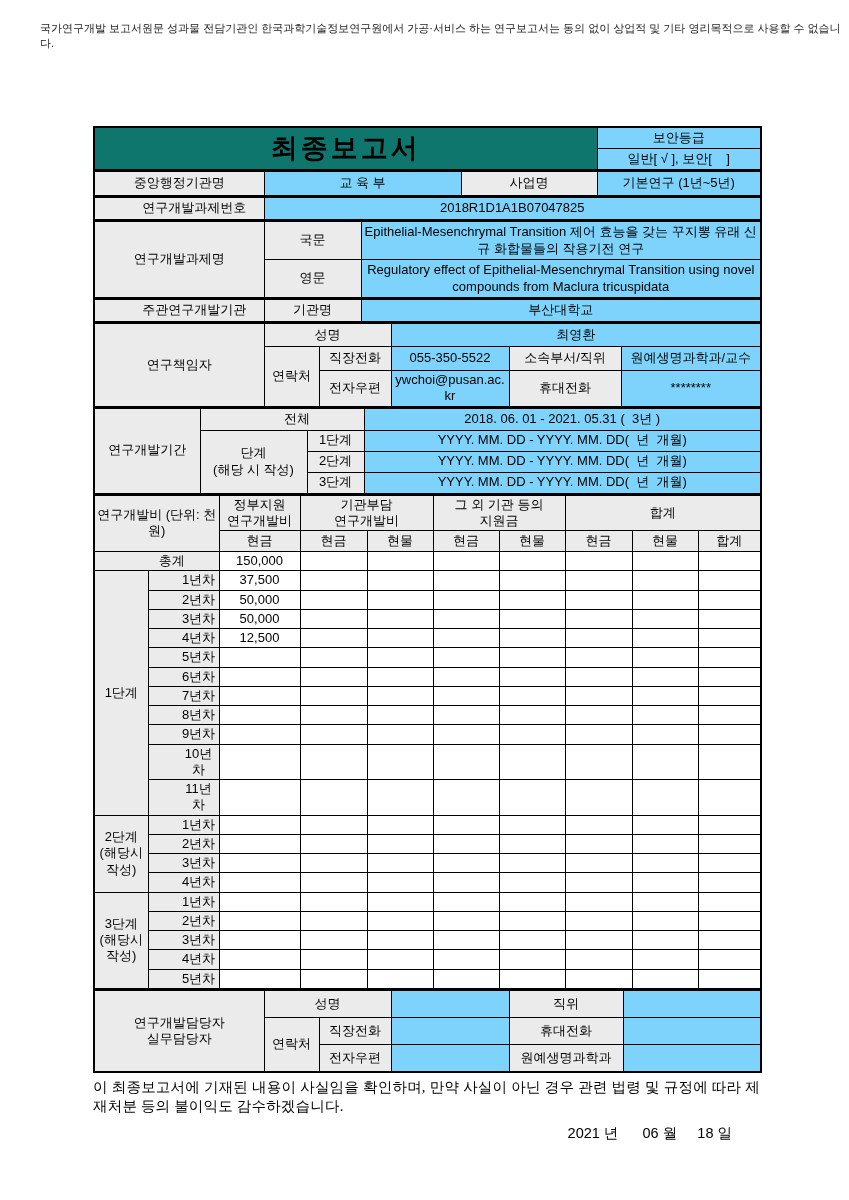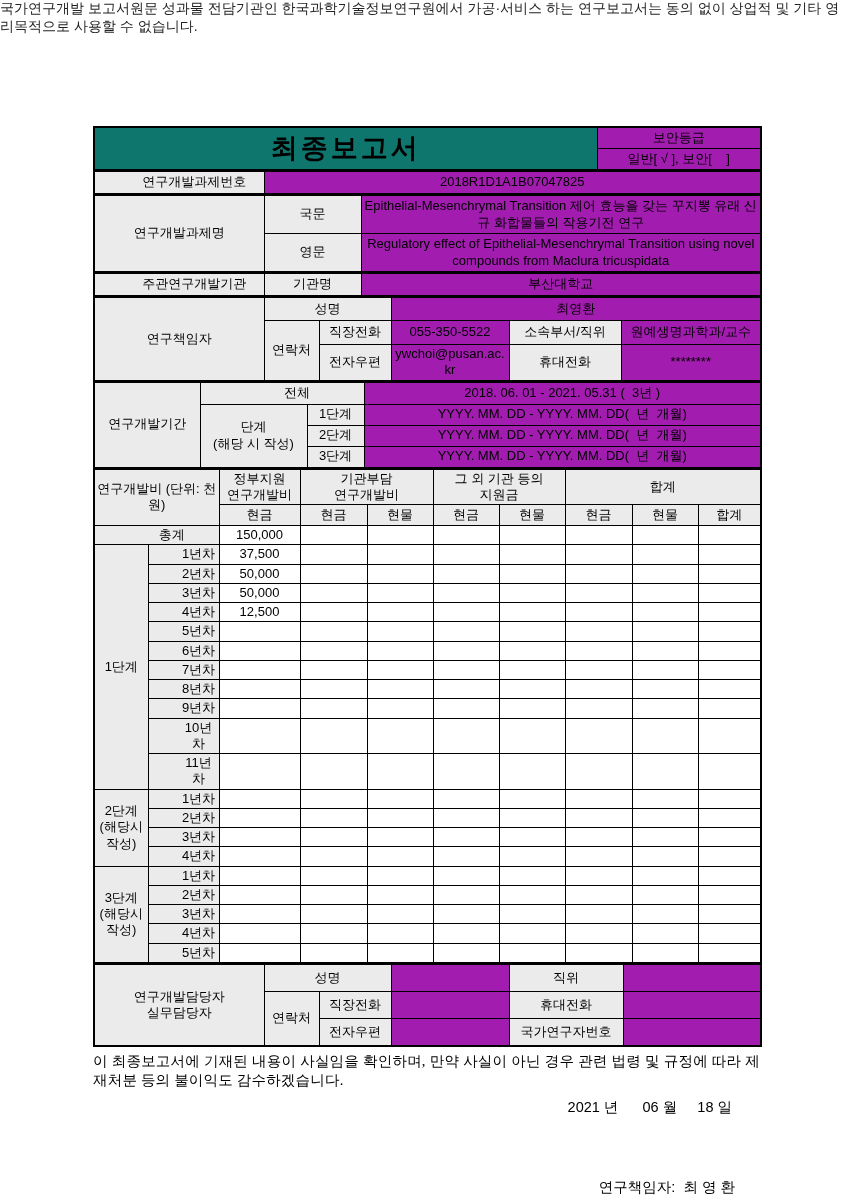--- a/index.html
+++ b/index.html
@@ -1,23 +1,23 @@
 <!DOCTYPE html>
 <html><head>
 <meta charset="utf-8">
 <style>
   html,body{margin:0;padding:0;background:#fff;}
   body{width:849px;height:1200px;position:relative;font-family:"Liberation Sans","DejaVu Sans",sans-serif;color:#000;}
-  .disclaimer{position:absolute;top:0;right:8px;font-size:14px;color:#222;letter-spacing:0px;}
+  .disclaimer{position:absolute;top:21px;right:8px;font-size:11px;color:#222;letter-spacing:0px;margin-left:40px;}
   .page{position:absolute;left:93px;top:127px;width:667px;}
   table{border-collapse:collapse;table-layout:fixed;width:667px;margin-top:-1px;}
   td{border:1px solid #000;font-size:13px;text-align:center;vertical-align:middle;padding:1px 2px;overflow:hidden;line-height:1.25;}
   table.sect{border:2px solid #000;}
   td.lbl{background:#ebebeb;}
-  td.white{background:#a21caf;}
+  td.white{background:#7dd3fc;}
   .title-cell{font-size:27px;font-weight:bold;letter-spacing:3px;background:#0f766e;}
   .pre{white-space:pre;}
   .preline{white-space:pre-line;}
   .brk{word-break:break-all;}
   .h18{height:18px;} .h19{height:19px;padding-left:32px;} .h20{height:20px;} .h21{height:21px;}
   .h24{height:24px;} .h28{height:28px;} .h35{height:35px;} .h38{height:38px;}
   .h15{height:15px;padding-left:32px;}
   .statement{margin-top:5px;font-size:14.5px;line-height:1.35;text-align:justify;letter-spacing:0.2px;font-family:Liberation Serif, serif;}
   .dateline{margin-top:7px;font-size:14.5px;text-align:right;padding-right:28px;white-space:pre;}
   .sigblock{margin-top:14px;font-size:14.5px;text-align:right;padding-right:25px;line-height:1.55;white-space:pre;}
@@ -38,20 +38,36 @@
         <tr>
       <td class="title-cell" rowspan="2">최종보고서</td>
       <td class="white h18">보안등급</td>
     </tr>
     <tr>
       <td class="white h18 pre">일반[ √ ], 보안[    ]</td>
     </tr>
   </tbody>
     </table>
 
+  <table class="sect">
+    <colgroup>
+        <col style="width:170px">
+        <col style="width:197px">
+        <col style="width:136px">
+        <col style="width:164px">
+      </colgroup>
+    <tbody>
+        <tr>
+      <td class="lbl h21">중앙행정기관명</td>
+      <td class="white">교 육 부</td>
+      <td class="lbl">사업명</td>
+      <td class="white">기본연구 (1년~5년)</td>
+    </tr>
+  </tbody>
+    </table>
 
   <table class="sect">
     <colgroup>
         <col style="width:170px">
         <col style="width:497px">
       </colgroup>
     <tbody>
         <tr>
       <td class="lbl h19">연구개발과제번호</td>
       <td class="white">2018R1D1A1B07047825</td>
@@ -450,21 +466,21 @@
     <tr>
       <td class="lbl" rowspan="2">연락처</td>
       <td class="lbl h24">직장전화</td>
       <td class="white"></td>
       <td class="lbl">휴대전화</td>
       <td class="white"></td>
     </tr>
     <tr>
       <td class="lbl h24">전자우편</td>
       <td class="white"></td>
-      <td class="lbl">국가연구자번호</td>
+      <td class="lbl">원예생명과학과</td>
       <td class="white"></td>
     </tr>
   </tbody>
     </table>
 
   <div class="statement">이 최종보고서에 기재된 내용이 사실임을 확인하며, 만약 사실이 아닌 경우 관련 법령 및 규정에 따라 제재처분 등의 불이익도 감수하겠습니다.</div>
   <div class="dateline">2021 년      06 월     18 일</div>
   <div class="sigblock">
     <div>연구책임자:  최 영 환</div>
     

